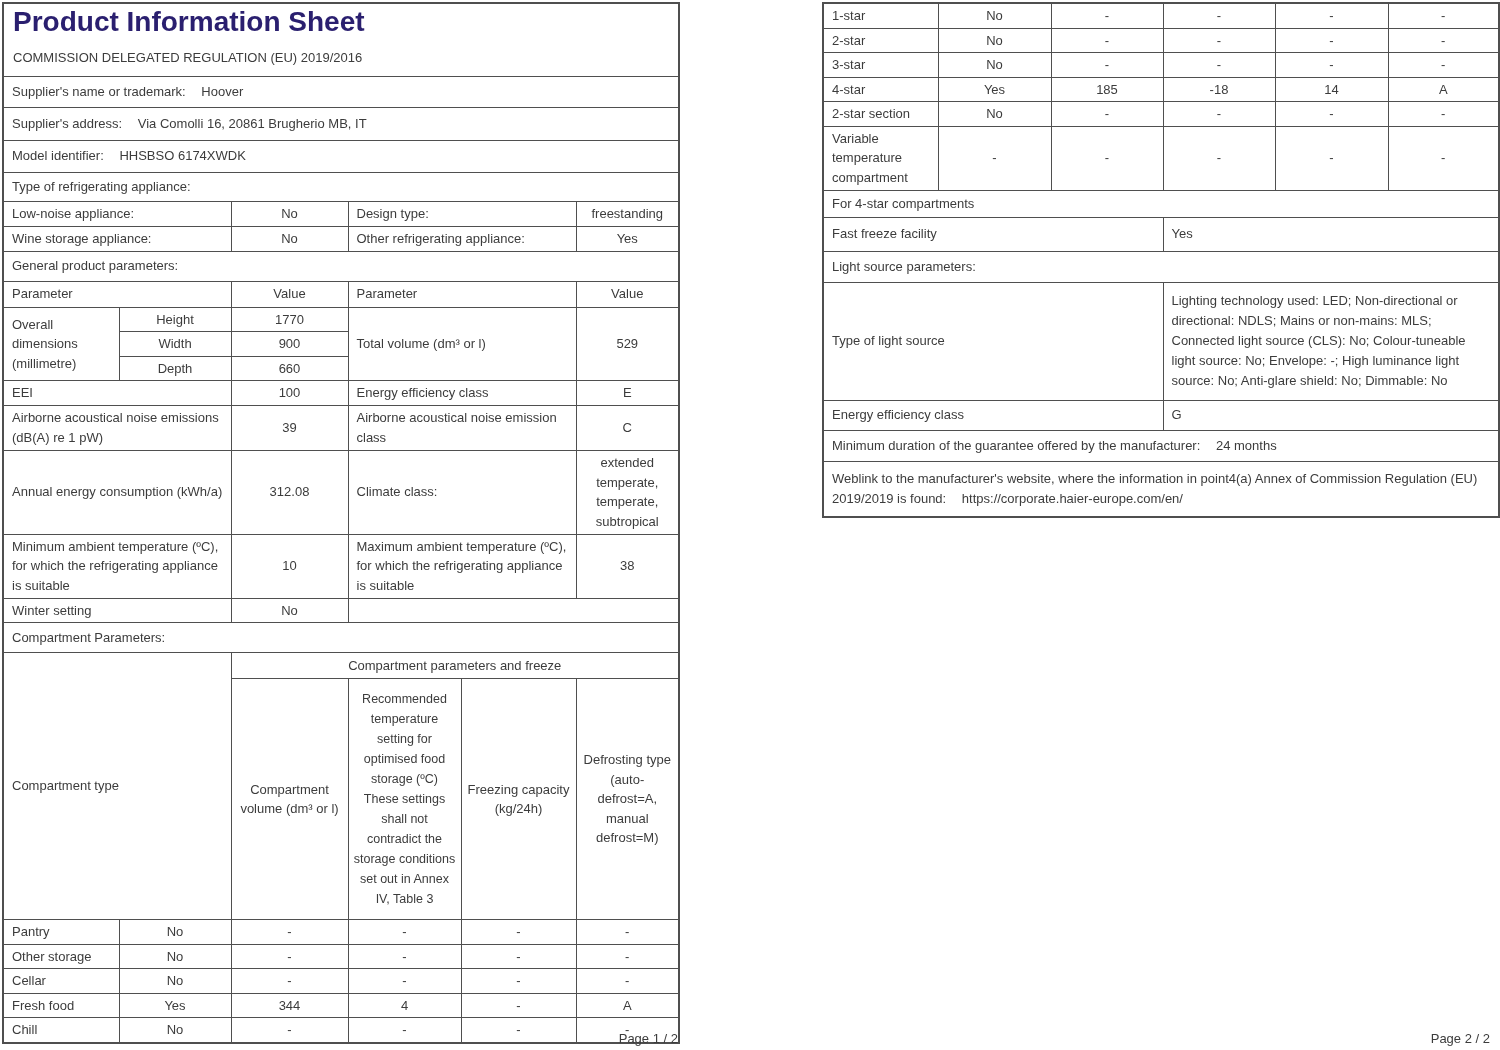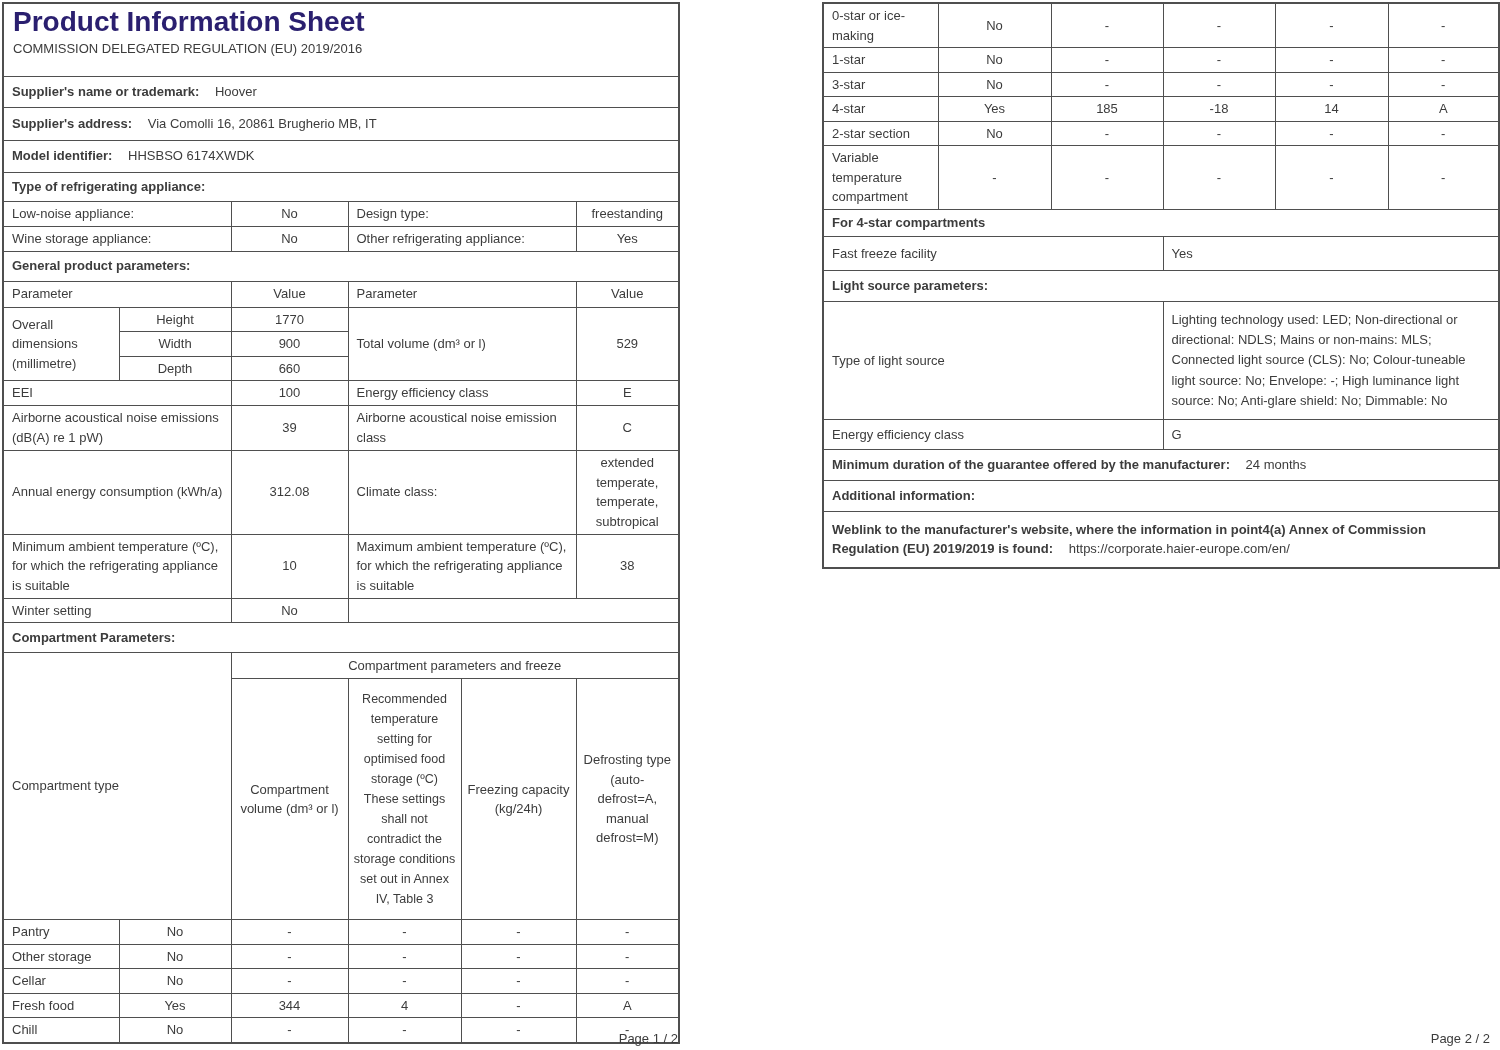--- a/index.html
+++ b/index.html
@@ -22,30 +22,30 @@
   td {
     border: 1px solid #4f4f4f;
     font-size: 13px;
     line-height: 1.5;
     padding: 2px 8px;
     vertical-align: middle;
     overflow: hidden;
     word-wrap: break-word;
   }
   .c   { text-align: center; padding: 2px 4px; }
-  .b   { font-weight: bold; margin-top: 44px; }
+  .b   { font-weight: normal; margin-top: 44px; }
   .sm  { font-size: 12.5px; line-height: 1.6; }
   .val { margin-left: 12px; font-weight: normal; }
 
   .title-cell { padding: 0 10px 6px 9px; vertical-align: top; }
   .doc-title {
     font-size: 28px; font-weight: bold; color: #2a1f6f;
     line-height: 1.25; letter-spacing: 0px;
   }
-  .doc-reg { font-size: 13px; color: #3c3c3c; }
+  .doc-reg { font-size: 13px; margin-top: 9px; color: #3c3c3c; }
 
   .pagefoot {
     position: absolute; top: 1031px;
     font-size: 13px; color: #3c3c3c; text-align: right; padding-left: 6px;
   }
   #foot1 { left: 2px;  width: 676px; }
   #foot2 { left: 822px; width: 668px; }
 </style>
 </head>
 <body>
@@ -229,30 +229,30 @@
     <colgroup>
       <col style="width:115px">
         <col style="width:113px">
         <col style="width:112px">
       <col style="width:112px">
         <col style="width:113px">
         <col style="width:111px">
     </colgroup>
 
     <tbody>
-        <tr style="height:40px">
-      <td>0-star or ice-making</td>
-      <td class="c">No</td>
-      <td class="c">-</td>
-      <td class="c">-</td>
-      <td class="c">-</td>
-      <td class="c">-</td>
-    </tr>
     <tr style="height:24px">
       <td>1-star</td>
+      <td class="c">No</td>
+      <td class="c">-</td>
+      <td class="c">-</td>
+      <td class="c">-</td>
+      <td class="c">-</td>
+    </tr>
+    <tr style="height:24px">
+      <td>2-star</td>
       <td class="c">No</td>
       <td class="c">-</td>
       <td class="c">-</td>
       <td class="c">-</td>
       <td class="c">-</td>
     </tr>
     <tr style="height:24px">
       <td>3-star</td>
       <td class="c">No</td>
       <td class="c">-</td>
@@ -305,23 +305,20 @@
       <td colspan="3">G</td>
     </tr>
 
     <tr style="height:31px">
       <td colspan="6">
         <span class="b">Minimum duration of the guarantee offered by the manufacturer:</span>
         <span class="val">24 months</span>
       </td>
     </tr>
 
-    <tr style="height:31px">
-      <td colspan="6" class="b">Additional information:</td>
-    </tr>
 
     <tr style="height:56px">
       <td colspan="6">
         <span class="b">Weblink to the manufacturer's website, where the information in point4(a) Annex of Commission Regulation (EU) 2019/2019 is found:</span>
         <span class="val">https://corporate.haier-europe.com/en/</span>
       </td>
     </tr>
   </tbody>
     </table>
 </div>

